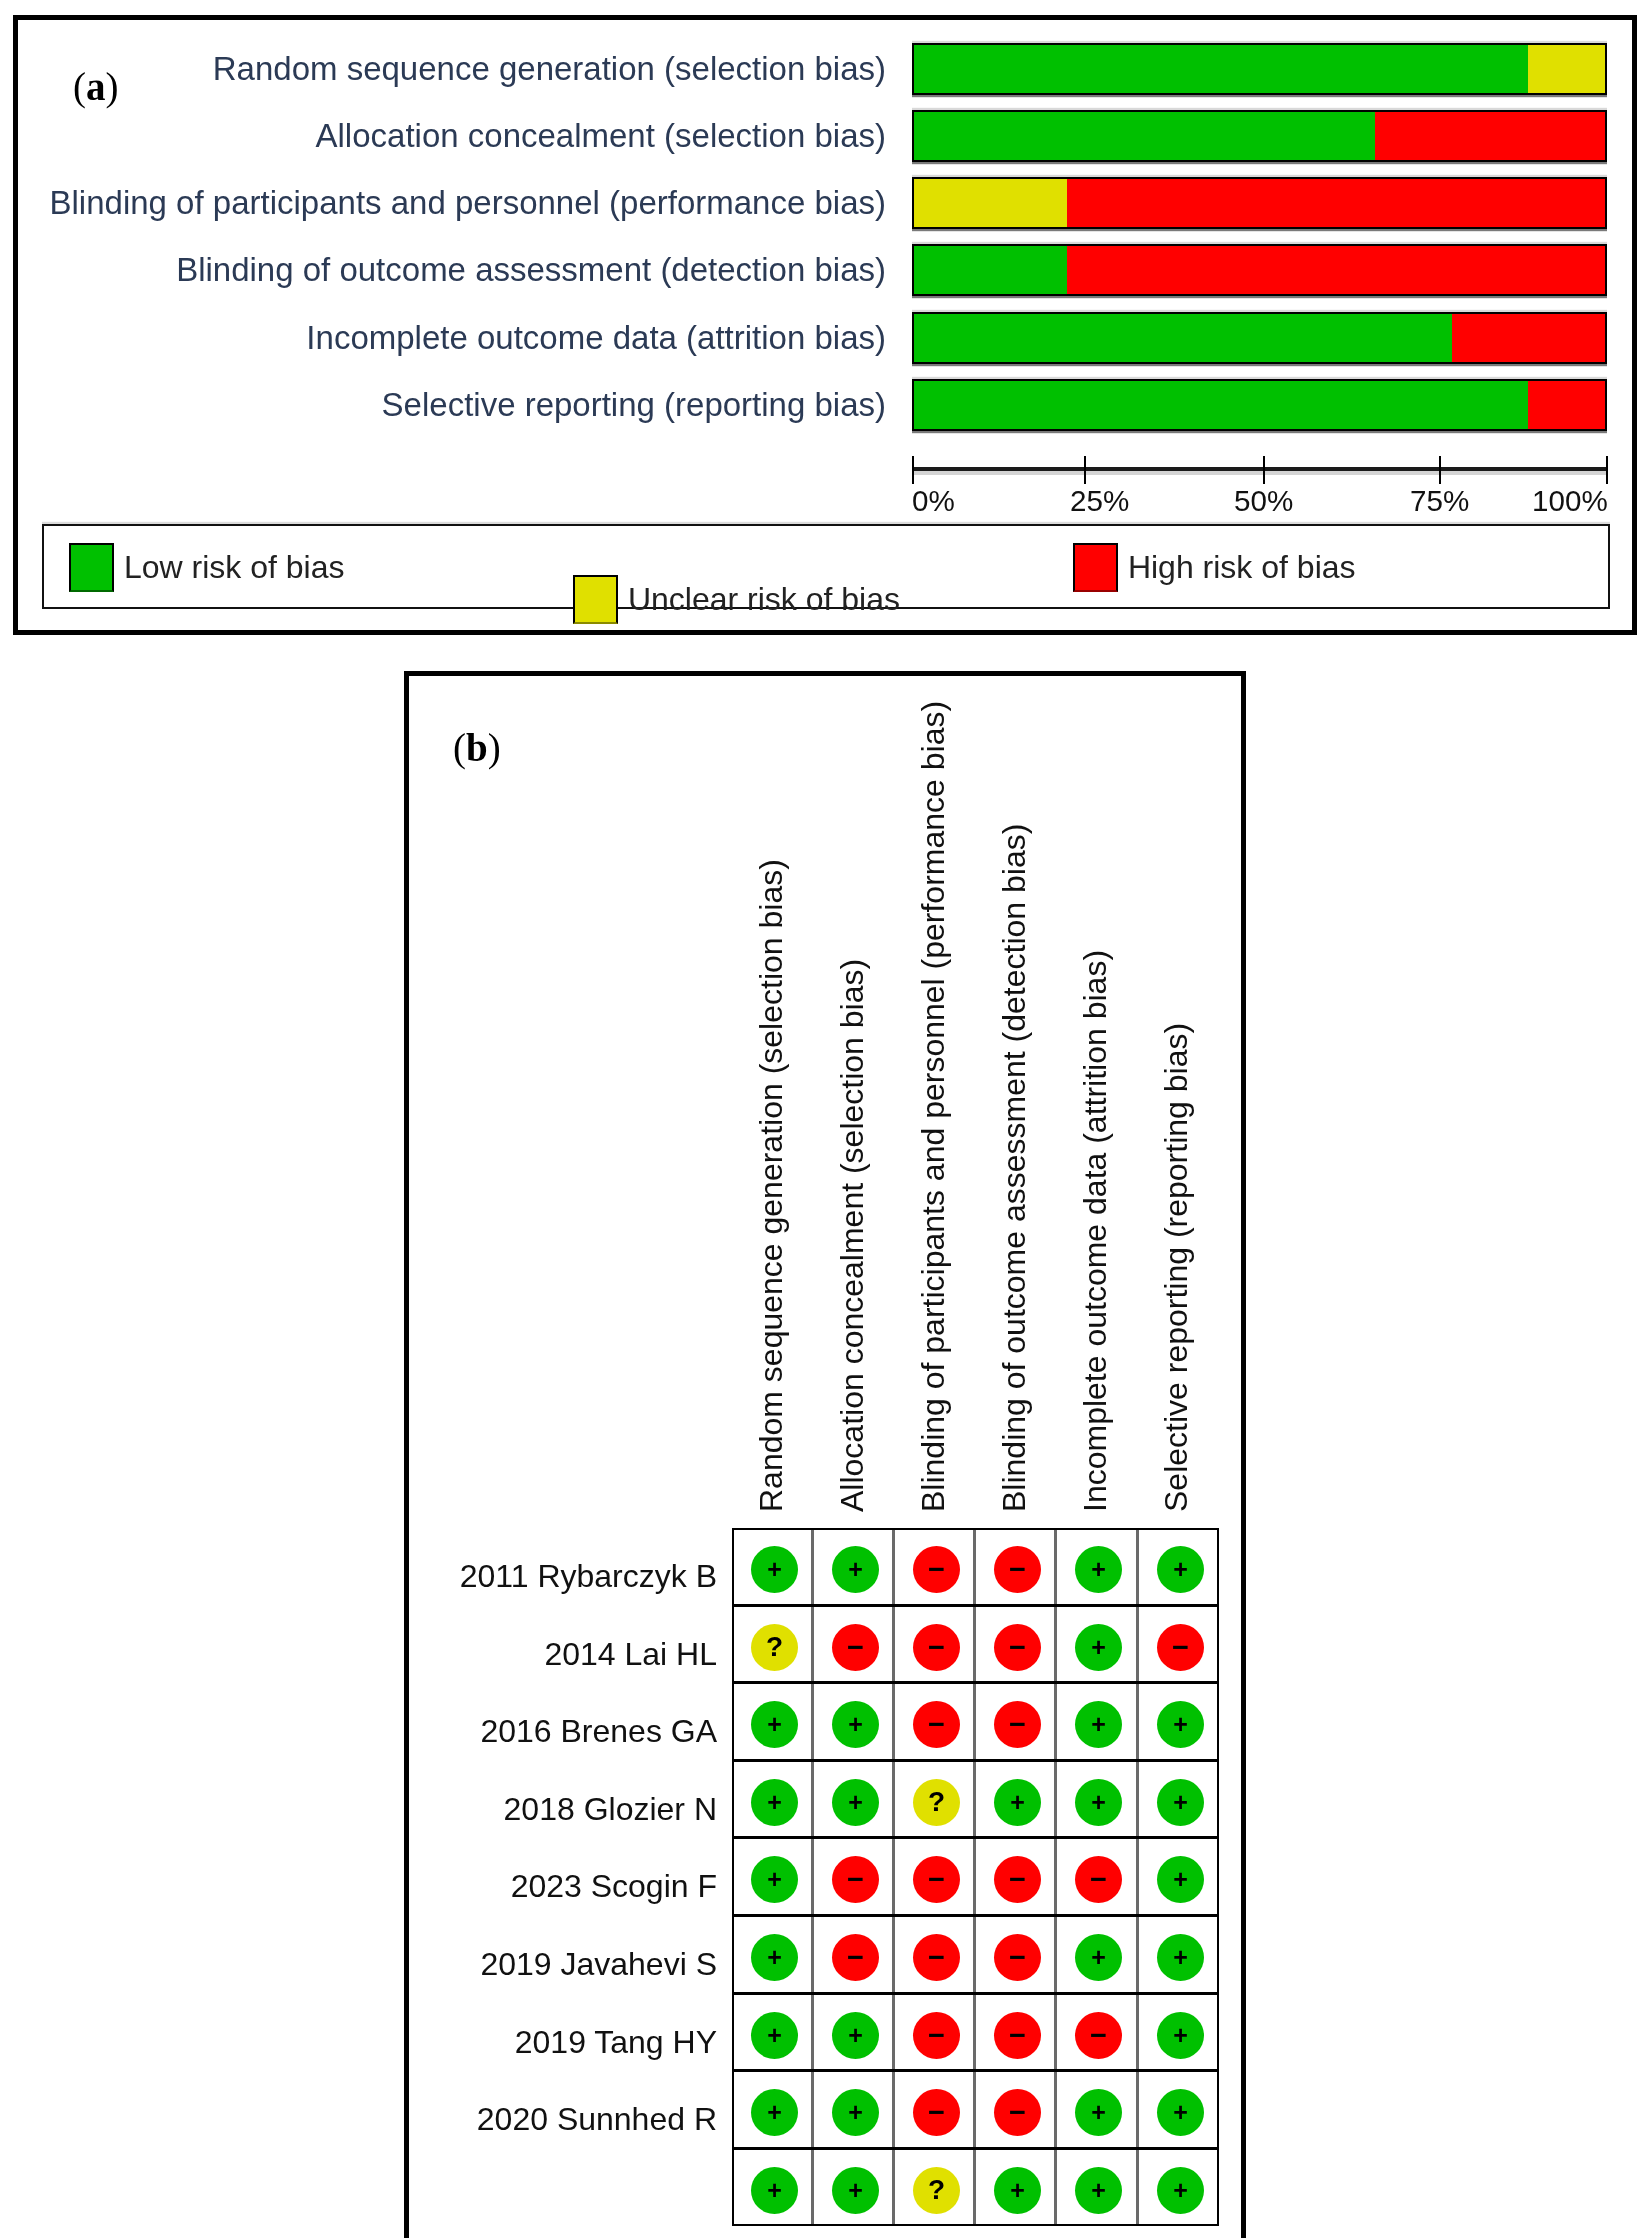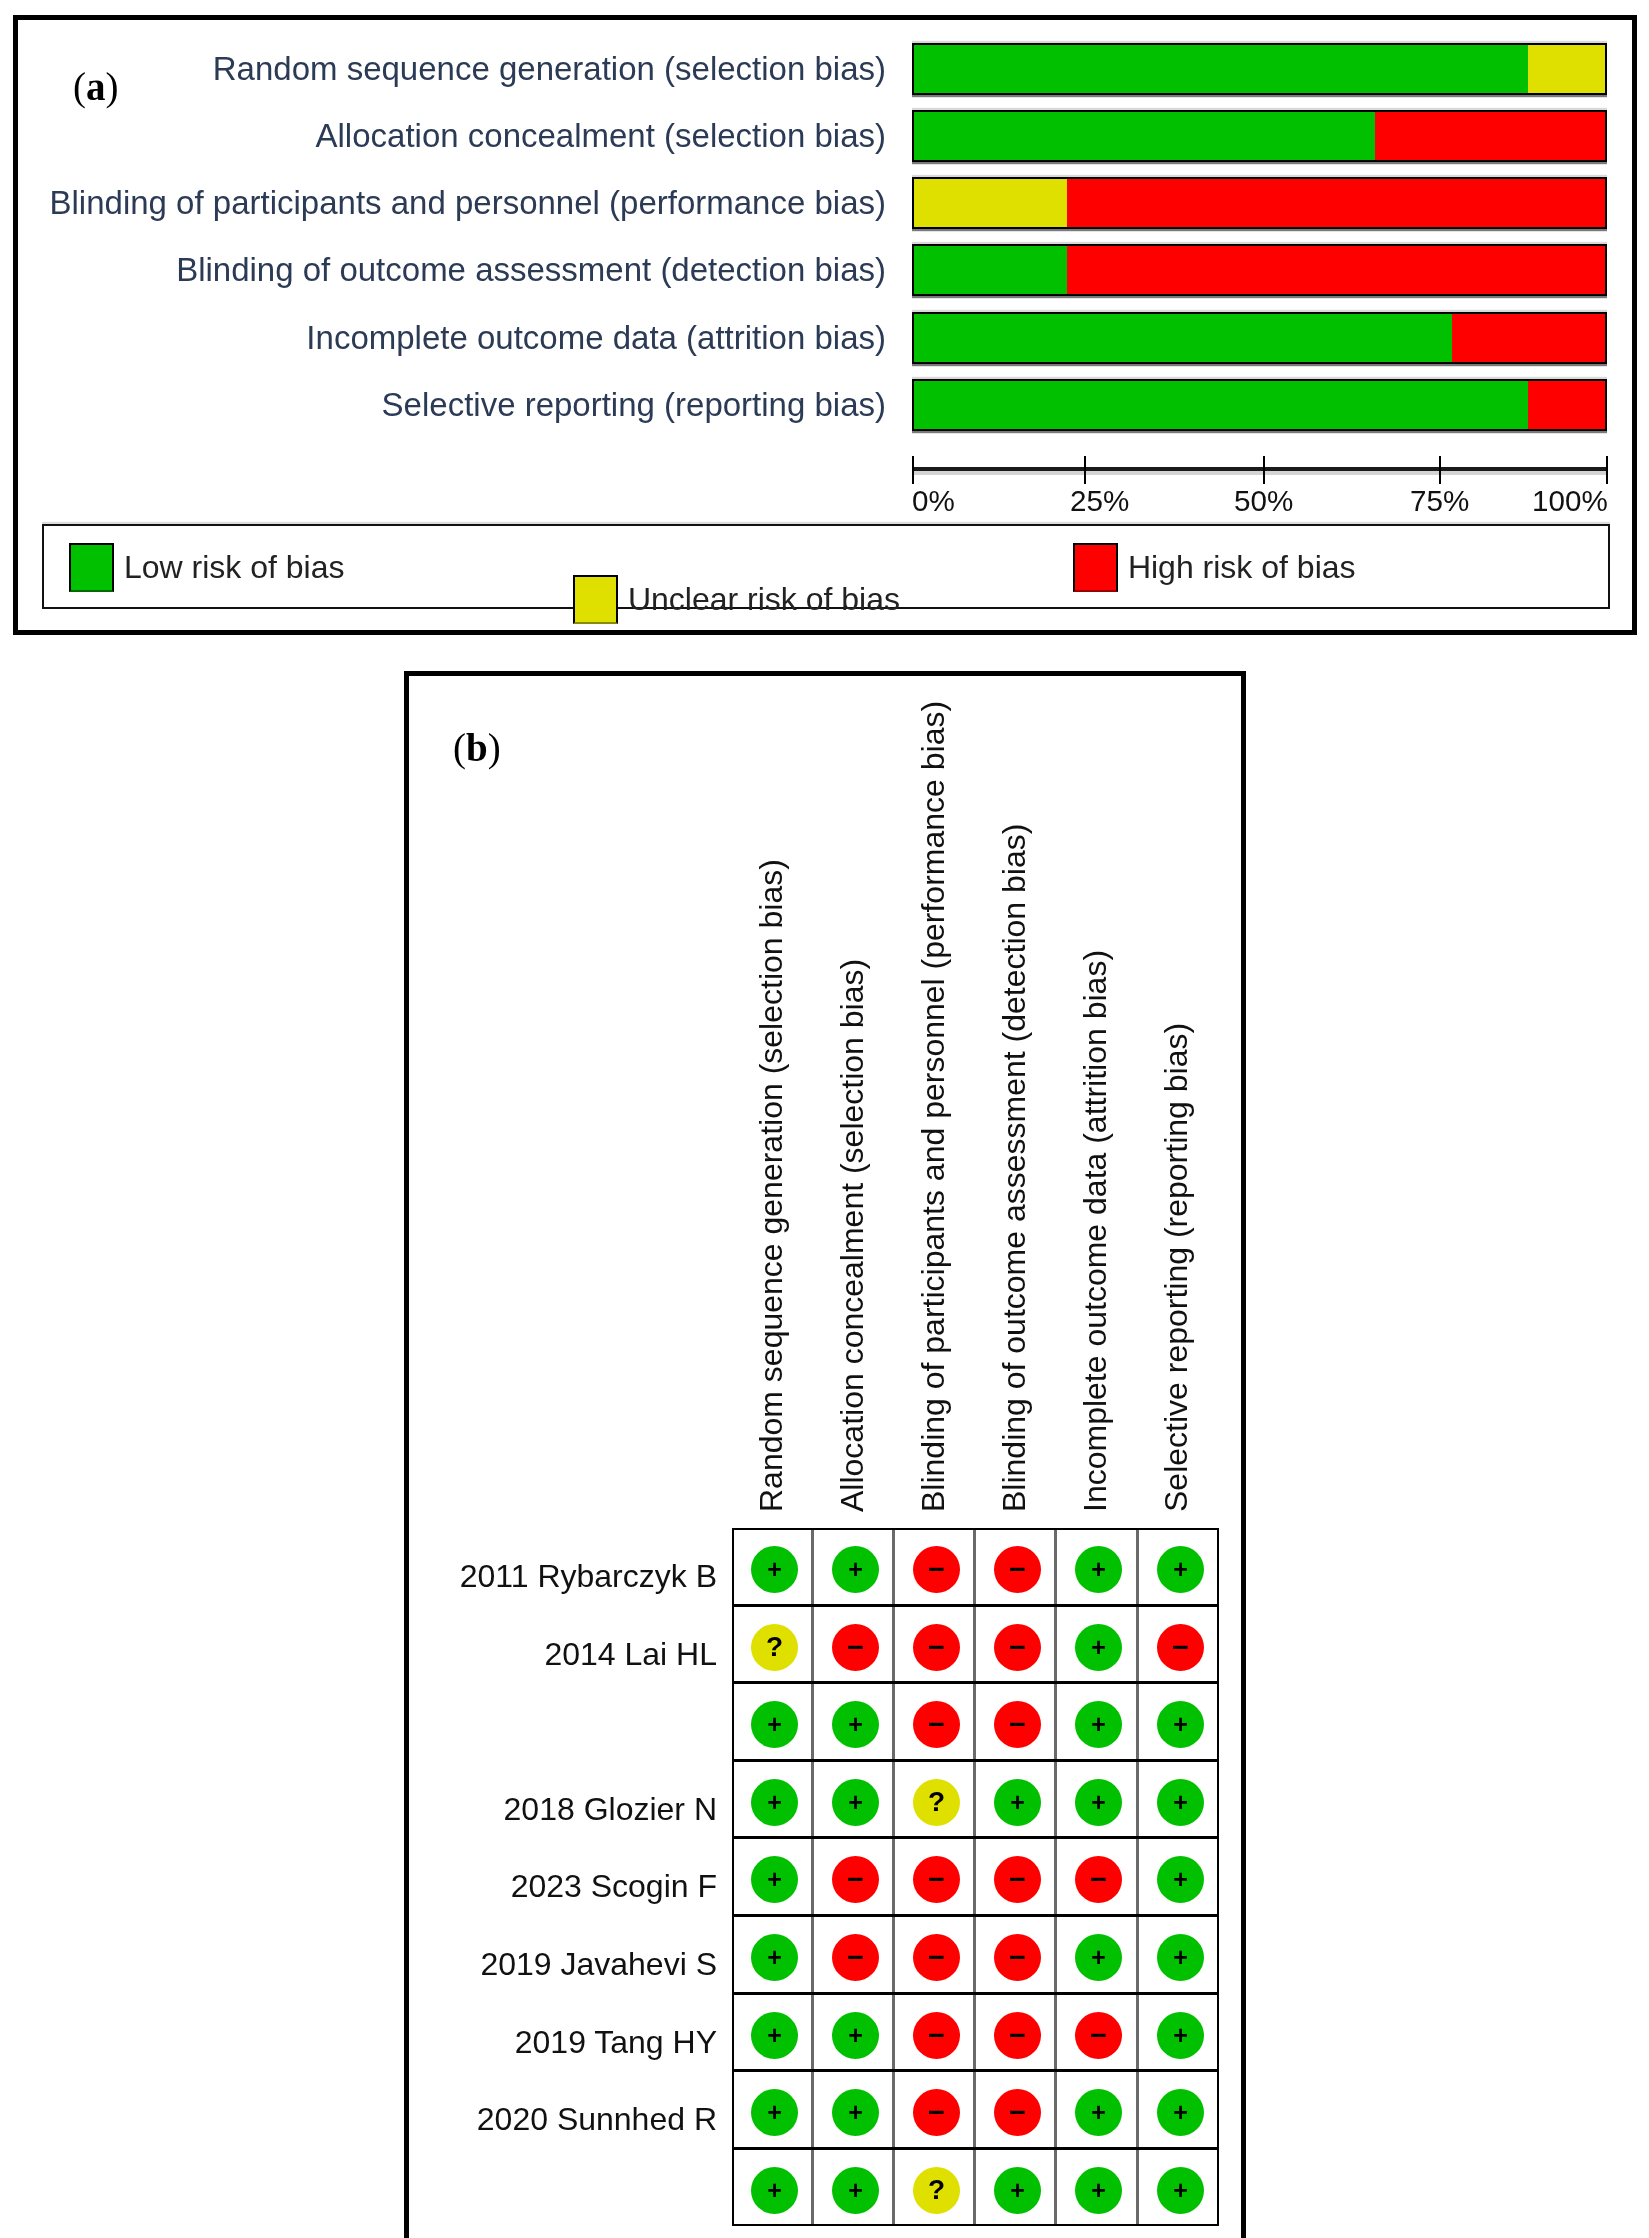--- a/index.html
+++ b/index.html
@@ -121,20 +121,21 @@
     <div class="col-header" style="left: 755px; top: 1512px;">Random sequence generation (selection bias)</div>
     <div class="col-header" style="left: 836px; top: 1512px;">Allocation concealment (selection bias)</div>
     <div class="col-header" style="left: 917px; top: 1512px;">Blinding of participants and personnel (performance bias)</div>
     <div class="col-header" style="left: 998px; top: 1512px;">Blinding of outcome assessment (detection bias)</div>
     <div class="col-header" style="left: 1079px; top: 1512px;">Incomplete outcome data (attrition bias)</div>
     <div class="col-header" style="left: 1160px; top: 1512px;">Selective reporting (reporting bias)</div>
   </div>
 <div id="study-labels" style="position:absolute; left:430px; top:1538px; width:287px; height:694px;">
     <div class="study-label" style="top: 0px; width: 287px;">2011 Rybarczyk B</div>
     <div class="study-label" style="top: 78px; width: 287px;">2014 Lai HL</div>
+    <div class="study-label" style="top: 155px; width: 287px;">2016 Brenes GA</div>
     <div class="study-label" style="top: 233px; width: 287px;">2018 Glozier N</div>
     <div class="study-label" style="top: 310px; width: 287px;">2023 Scogin F</div>
     <div class="study-label" style="top: 388px; width: 287px;">2019 Javahevi S</div>
     <div class="study-label" style="top: 466px; width: 287px;">2019 Tang HY</div>
     <div class="study-label" style="top: 543px; width: 287px;">2020 Sunnhed R</div>
   </div>
 <div id="summary-grid" class="grid">
     <div class="cell" style="left: 0px; top: 0px; width: 81px; height: 78px;">
       <div class="dot low">+</div>
     </div>

